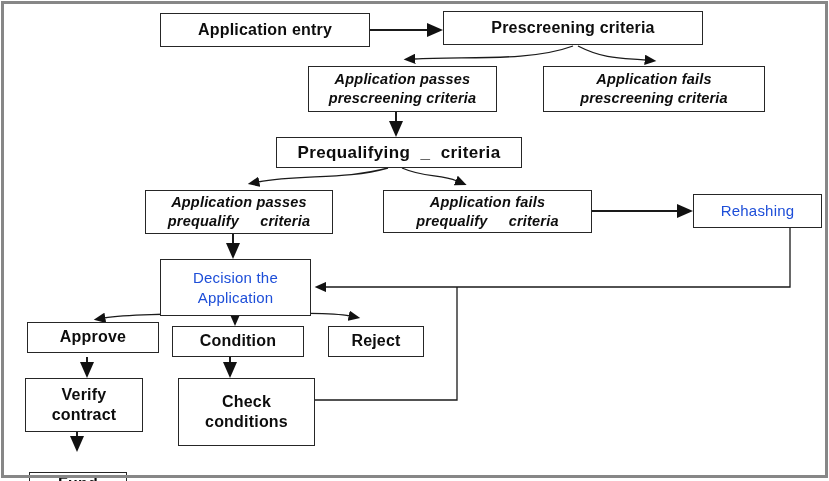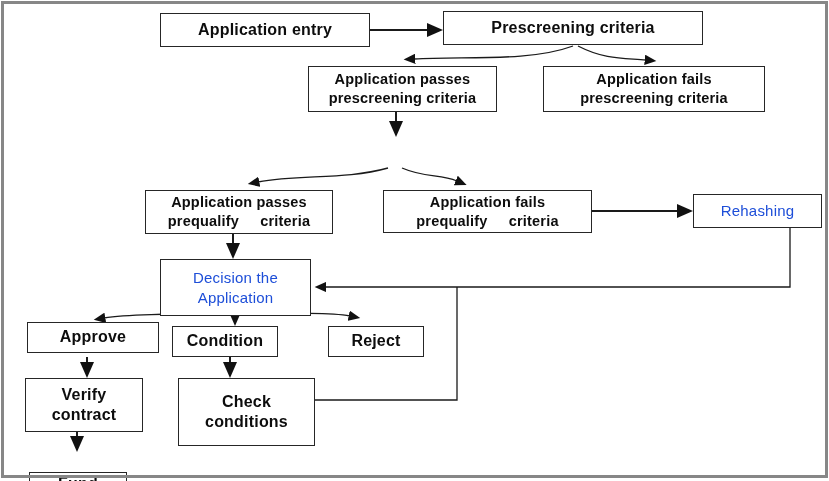--- a/index.html
+++ b/index.html
@@ -12,35 +12,35 @@
     border:3px solid #878787;pointer-events:none;
   }
   .connectors{position:absolute;left:0;top:0;width:829px;height:481px;}
   .node{
     position:absolute;box-sizing:border-box;background:#ffffff;
     border:1.5px solid #262626;color:#0d0d0d;
     display:flex;align-items:center;justify-content:center;
     text-align:center;white-space:pre-line;line-height:1.28;letter-spacing:.2px;
   }
   .b16{font-weight:bold;font-size:16px;}
-  .b15{font-weight:bold;font-size:14.5px;}
+  .b15{font-weight:bold;font-size:14.5px;font-style:italic;}
   .b17{font-weight:bold;font-size:17px;letter-spacing:.4px;}
   .r15{font-weight:normal;font-size:15px;color:#1d4ed8;}
   
   .n-entry   {left:160px;top:13px; width:210px;height:34px;}
   .n-prescr  {left:443px;top:11px; width:260px;height:34px;}
   .n-passpre {left:308px;top:66px; width:189px;height:46px;}
   .n-failpre {left:543px;top:66px; width:222px;height:46px;}
   .n-preq    {left:276px;top:137px;width:246px;height:31px;}
   .n-passq   {left:145px;top:190px;width:188px;height:44px;}
   .n-failq   {left:383px;top:190px;width:209px;height:43px;}
   .n-rehash  {left:693px;top:194px;width:129px;height:34px;}
   .n-decide  {left:160px;top:259px;width:151px;height:57px;}
   .n-approve {left:27px; top:322px;width:132px;height:31px;}
-  .n-cond    {left:172px;top:326px;width:106px;height:31px;}
+  .n-cond    {left:172px;top:326px;width:132px;height:31px;}
   .n-reject  {left:328px;top:326px;width:96px; height:31px;text-align:center;}
   .n-verify  {left:25px; top:378px;width:118px;height:54px;}
   .n-check   {left:178px;top:378px;width:137px;height:68px;}
   .n-fund    {left:29px; top:472px;width:98px; height:25px;}
   svg line, svg path, svg polyline{stroke:#1a1a1a;fill:none;}
   .thick{stroke-width:2;}
   .thin{stroke-width:1.3;}
 </style>
 </head>
 <body>
@@ -76,20 +76,21 @@
     <polyline class="thin" points="790,228 790,287 325,287" marker-end="url(#ahs)"></polyline>
     <polyline class="thin" points="315,400 457,400 457,287"></polyline>
   </svg>
 
   <div class="node b16 n-entry">Application entry</div>
   <div class="node b16 n-prescr">Prescreening criteria</div>
   <div class="node b15 n-passpre">Application passes
 prescreening criteria</div>
   <div class="node b15 n-failpre">Application fails
 prescreening criteria</div>
+  <div class="node b17 n-preq">Prequalifying &nbsp;_ &nbsp;criteria</div>
   <div class="node b15 n-passq">Application passes
 prequalify &nbsp; &nbsp; criteria</div>
   <div class="node b15 n-failq">Application fails
 prequalify &nbsp; &nbsp; criteria</div>
   <div class="node r15 n-rehash">Rehashing</div>
   <div class="node r15 n-decide">Decision the
 Application</div>
   <div class="node b16 n-approve">Approve</div>
   <div class="node b16 n-cond">Condition</div>
   <div class="node b16 n-reject">Reject</div>

